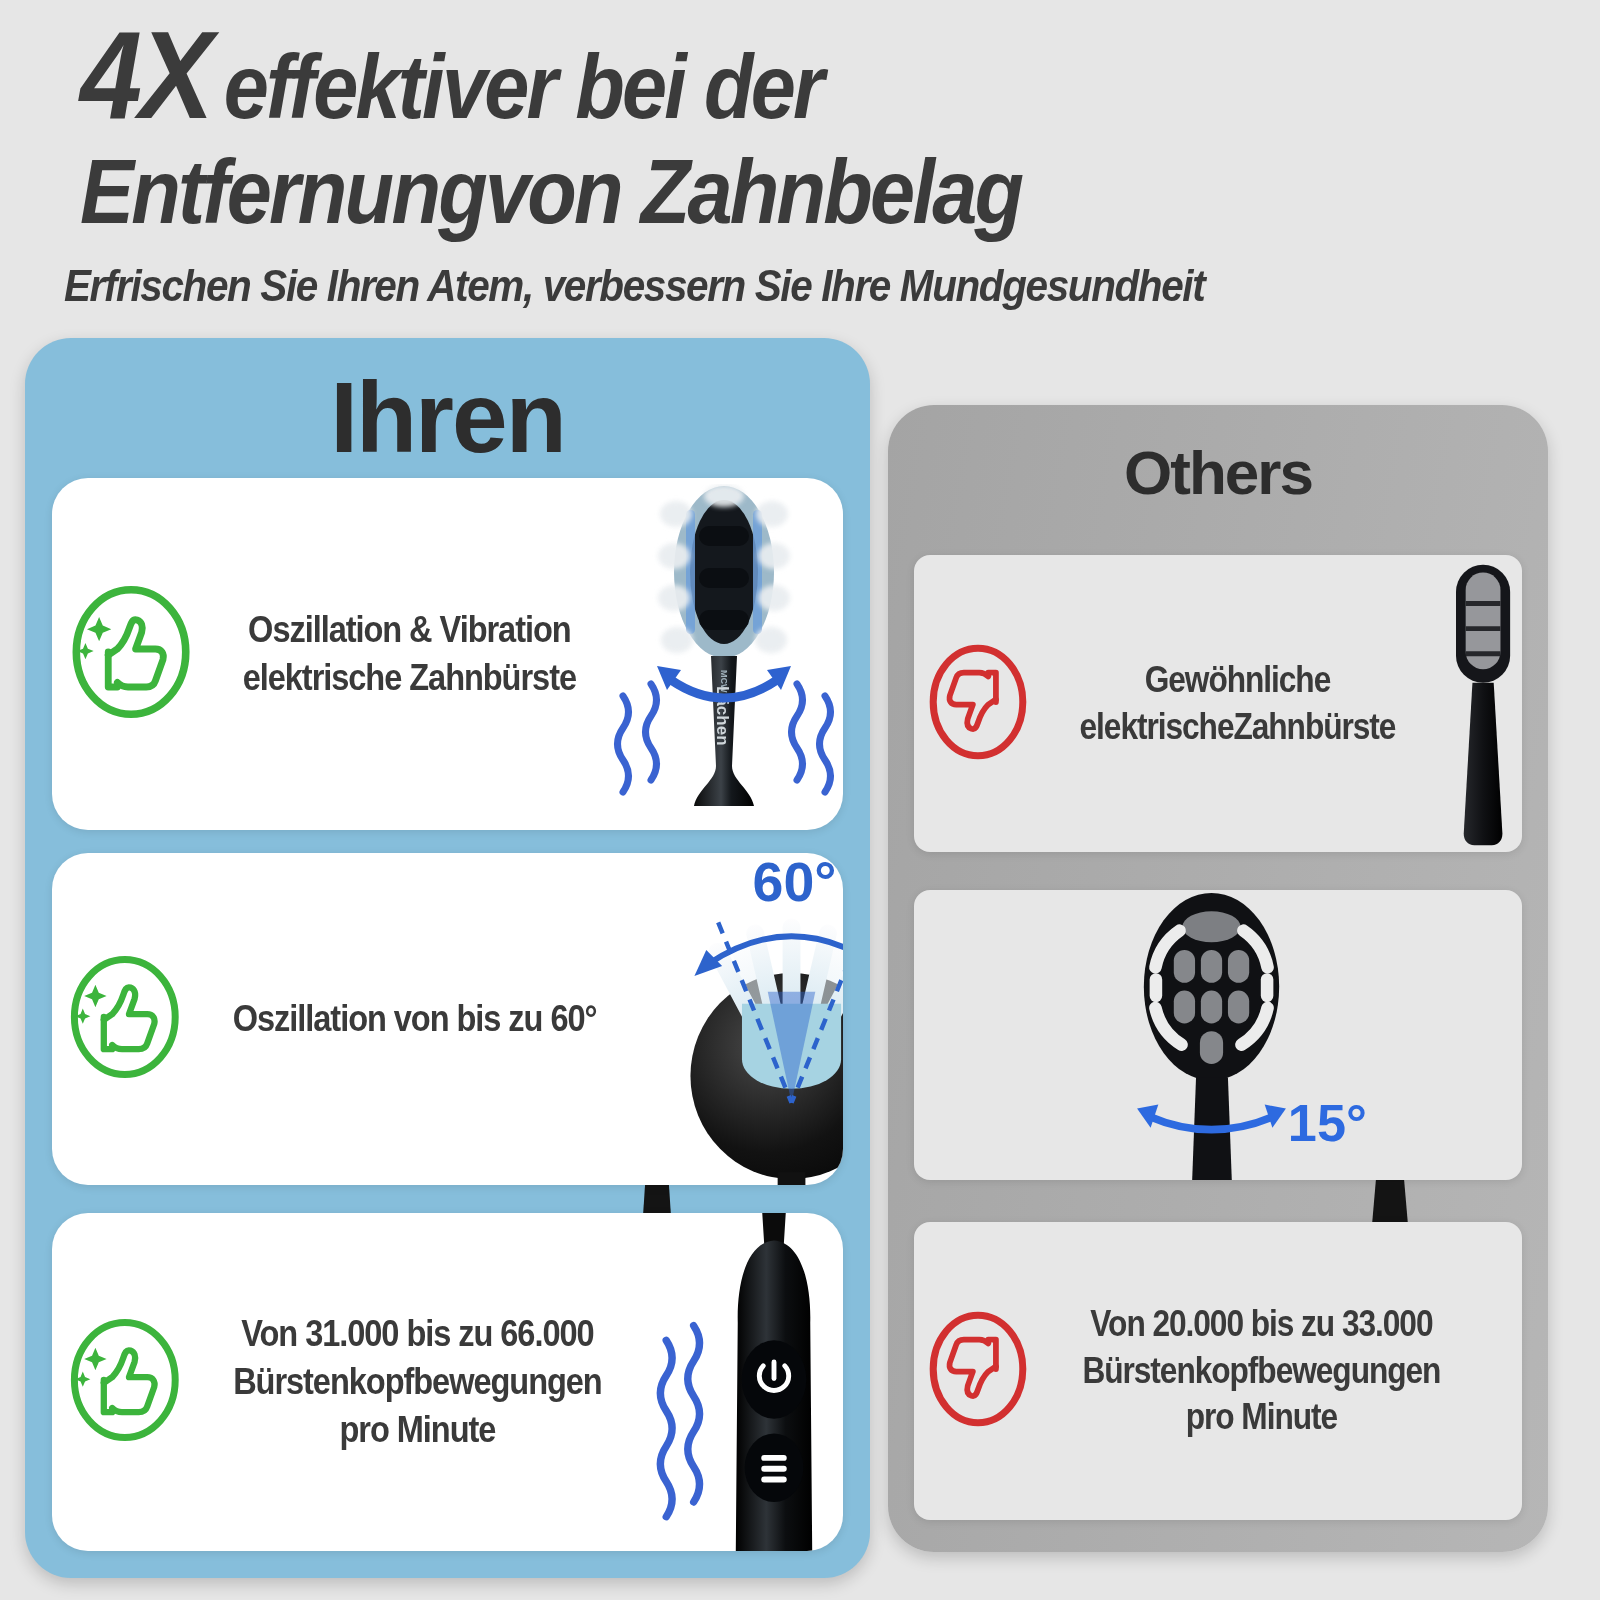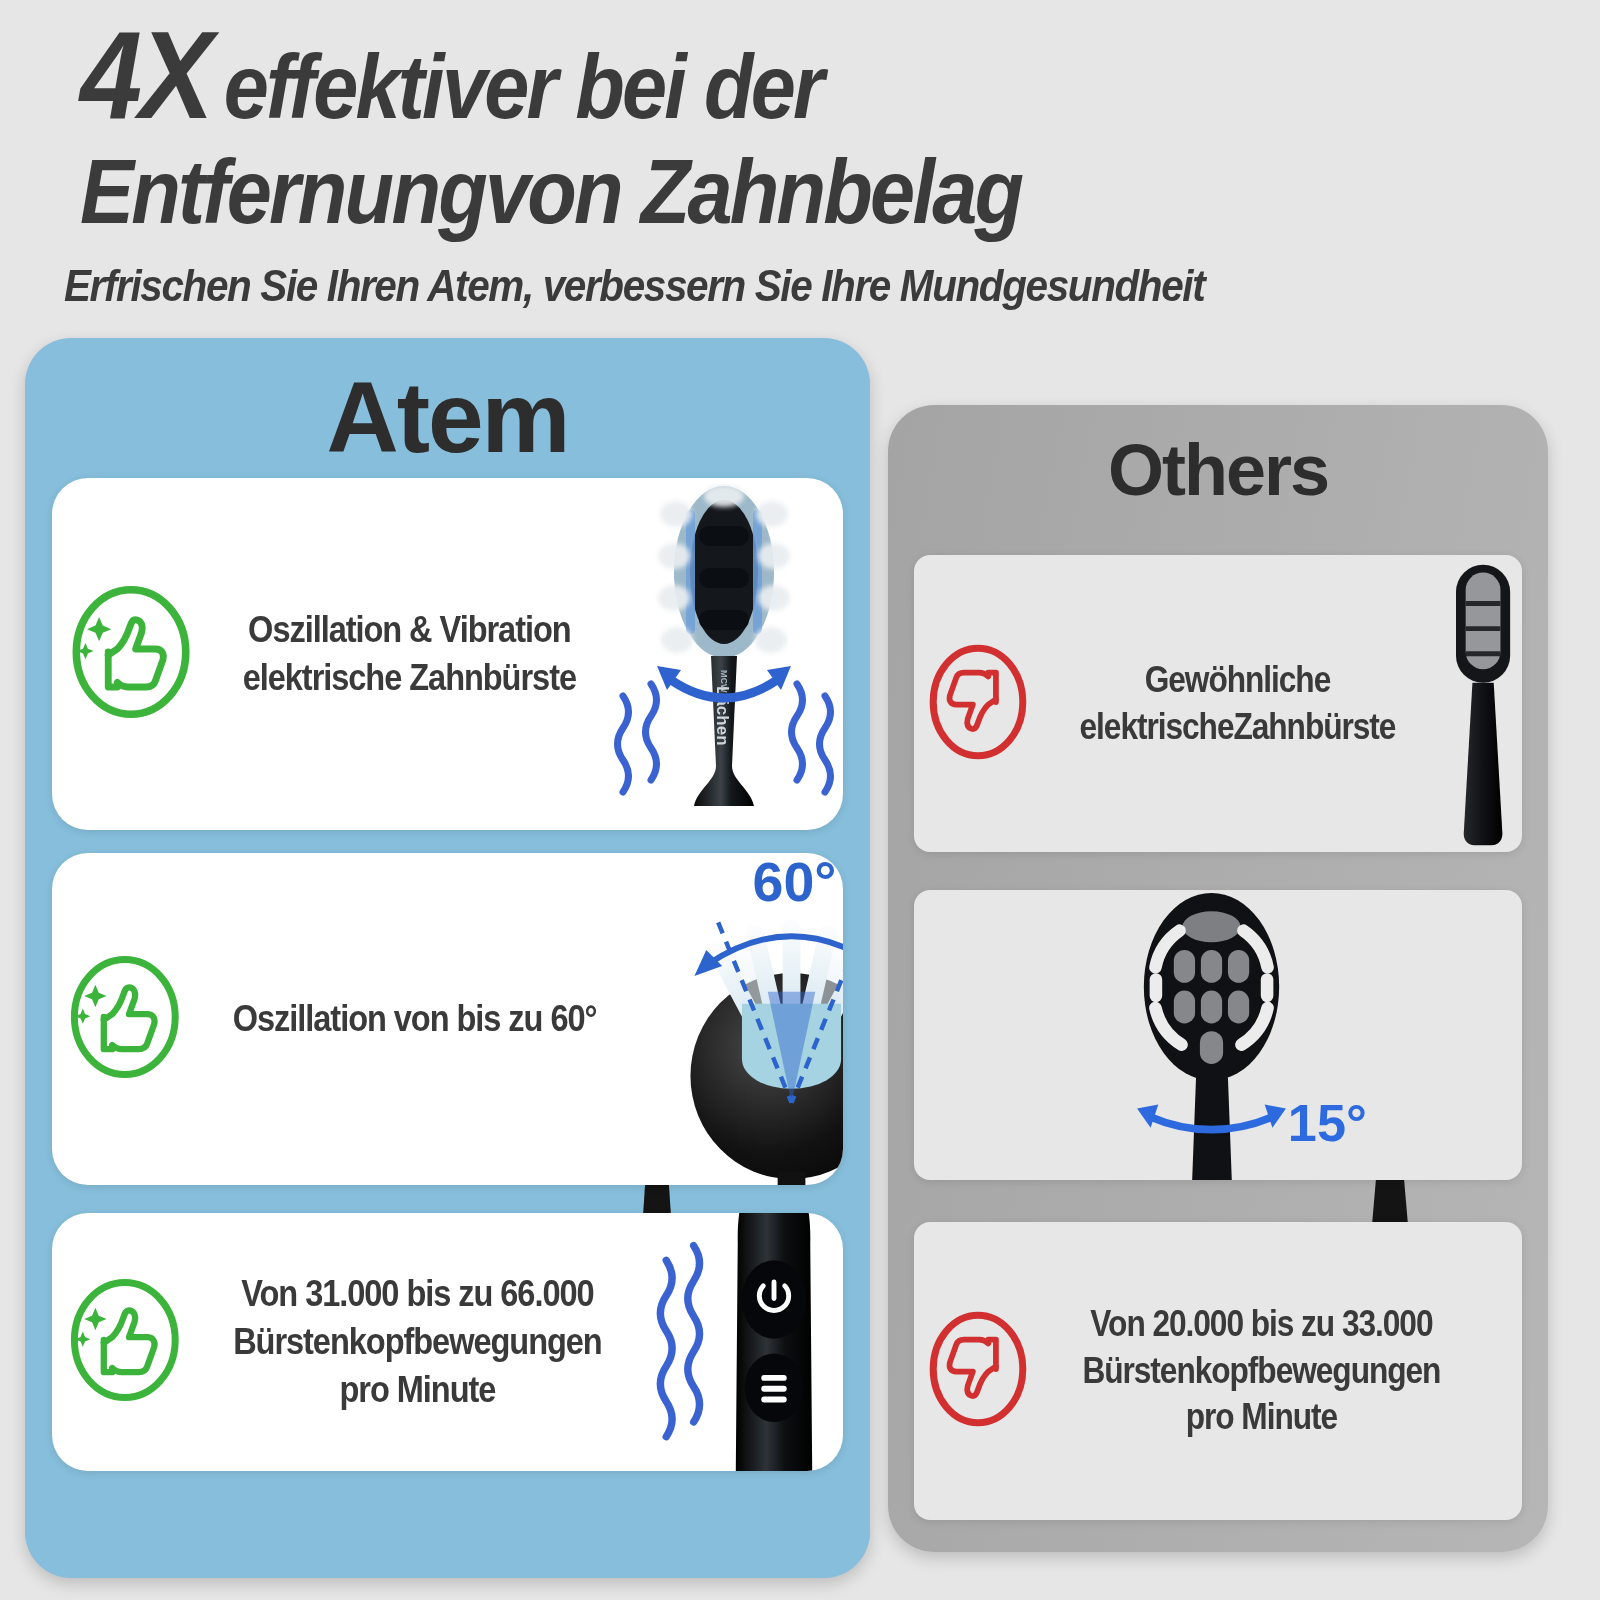--- a/index.html
+++ b/index.html
@@ -15,28 +15,28 @@
   .headline-line1{font-size:90px;}
   .headline-big{font-size:124px;margin-right:14px;}
   .headline-line2{font-size:90px;margin-top:4px;}
   .subtitle{font-size:44px;font-weight:700;letter-spacing:-1.5px;margin-top:20px;transform:scaleX(.92);transform-origin:center;white-space:nowrap;}
   
   .panel{position:absolute;border-radius:46px;box-shadow:0 6px 16px rgba(0,0,0,.18);}
   .panel-ours{left:25px;top:338px;width:845px;height:1240px;background:#86bedb;}
   .panel-others{left:888px;top:405px;width:660px;height:1147px;background:linear-gradient(100deg,#a4a4a4,#b6b6b6);}
   .panel-title{margin:0;text-align:center;font-weight:700;color:#2d2d2d;letter-spacing:-2px;}
   .panel-ours .panel-title{font-size:100px;margin-top:22px;}
-  .panel-others .panel-title{font-size:72px;margin-top:24px;}
+  .panel-others .panel-title{font-size:62px;margin-top:32px;}
   
   .card{position:absolute;display:flex;align-items:center;overflow:hidden;box-shadow:0 2px 8px rgba(0,0,0,.10);}
   .panel-ours .card{left:27px;width:791px;background:#ffffff;border-radius:36px;}
   .panel-others .card{left:26px;width:608px;background:#e7e7e7;border-radius:16px;}
   #ours-card-1{top:140px;height:352px;}
   #ours-card-2{top:515px;height:332px;}
-  #ours-card-3{top:875px;height:258px;}
+  #ours-card-3{top:875px;height:338px;}
   #others-card-1{top:150px;height:297px;}
   #others-card-2{top:485px;height:290px;}
   #others-card-3{top:817px;height:298px;}
   .info{display:flex;flex-direction:row;align-items:center;justify-content:center;gap:16px;}
   .panel-ours .info{flex:1.15;}
   .panel-others .info{flex:1.6;}
   .art{flex:1;height:100%;display:flex;align-items:center;justify-content:center;overflow:visible;position:relative;}
   .flush-bottom{align-self:flex-end;display:block;}
   .card-text{text-align:center;font-weight:700;color:#3a3a3a;line-height:1.3;letter-spacing:-1.2px;transform:scaleX(.88);transform-origin:center;}
   .panel-ours .card-text{font-size:37px;}
@@ -53,21 +53,21 @@
 
 <div class="page">
 
   <header class="header">
     <div class="headline headline-line1"><span class="headline-big">4X</span><span>effektiver bei der</span></div>
     <div class="headline headline-line2">Entfernungvon Zahnbelag</div>
     <div class="subtitle">Erfrischen Sie Ihren Atem, verbessern Sie Ihre Mundgesundheit</div>
   </header>
 
   <section class="panel panel-ours">
-    <h2 class="panel-title">Atem</h2>
+    <h2 class="panel-title">Ihren</h2>
 
     <div class="stem-connector ours-stem"></div>
 
     <div class="card" id="ours-card-1">
       <div class="info">
         <span>
           <svg viewBox="0 0 100 100" width="152" height="160">
             <ellipse cx="52" cy="50" rx="36" ry="41" fill="none" stroke="#3cb43c" stroke-width="5"></ellipse>
             <g fill="none" stroke="#3cb43c" stroke-width="4.5" stroke-linejoin="round" stroke-linecap="round">
               <path d="M37 50 v23 h6"></path>

